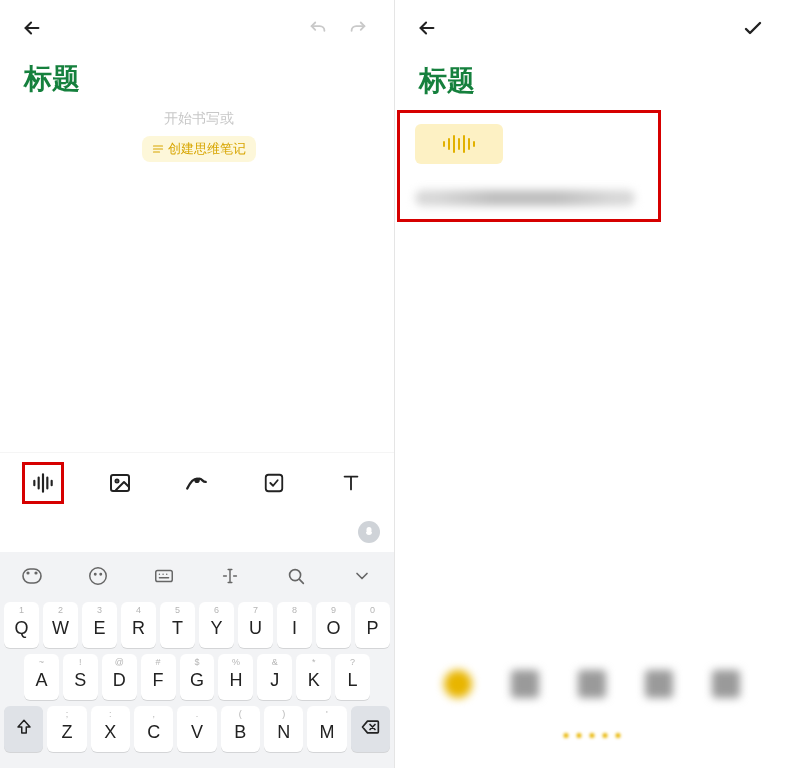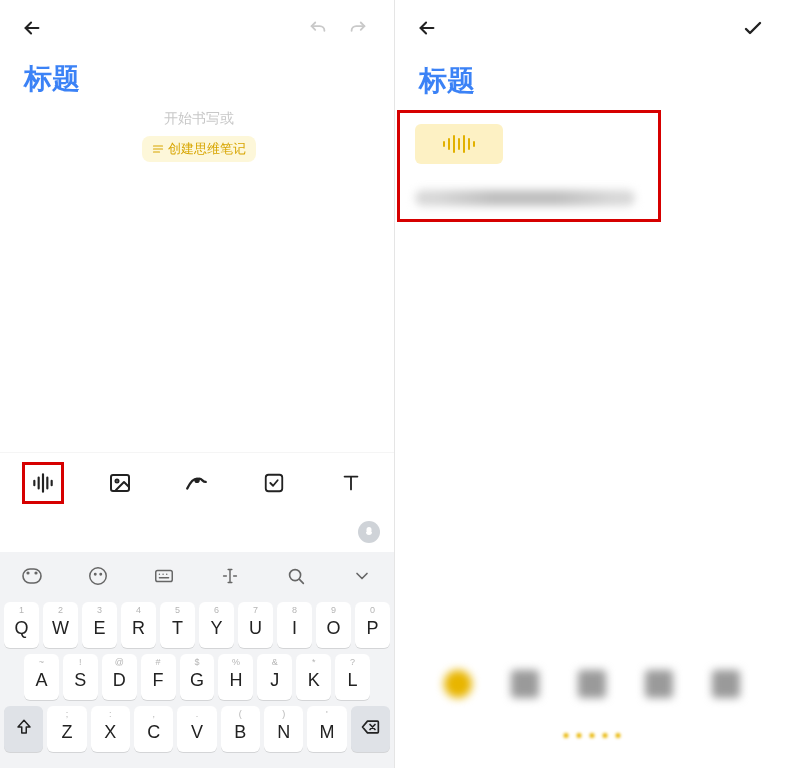--- a/index.html
+++ b/index.html
@@ -6,21 +6,21 @@
     body { display: flex; width: 789px; height: 768px; font-family: -apple-system, "PingFang SC", sans-serif; background: #fff; }
     .screen { position: relative; display: flex; flex-direction: column; }
     .left  { width: 395px; border-right: 1px solid #e5e5e5; }
     .right { width: 394px; }
     
     
     .header { display: flex; align-items: center; height: 56px; padding: 0 16px 0 12px; }
     .header .spacer { flex: 1; }
     .icon-btn { width: 40px; height: 40px; display: flex; align-items: center; justify-content: center; cursor: pointer; }
     
-    .title { font-size: 28px; font-weight: 700; color: #3b82f6; padding: 4px 20px 12px 24px; }
+    .title { font-size: 28px; font-weight: 700; color: #15803d; padding: 4px 20px 12px 24px; }
     
     .prompt-row { display: flex; align-items: center; padding: 0 20px 0 24px; gap: 8px; flex-direction: column; }
     .prompt-text { font-size: 14px; color: #c8c8c8; }
     .mind-chip   { display: inline-flex; align-items: center; gap: 4px; background: #fdf7d9; color: #d7a500; font-size: 13px; font-weight: 500; padding: 4px 10px; border-radius: 8px; cursor: pointer; }
     .mind-chip svg { display: block; }
     
     
     .toolbar { display: flex; align-items: center; justify-content: space-between; height: 60px; padding: 0 22px; border-top: 1px solid rgba(0,0,0,0.04); }
     .toolbar .slot { width: 42px; height: 42px; display: flex; align-items: center; justify-content: center; cursor: pointer; }
     .highlight-box { border: 3px solid #d60000; }

